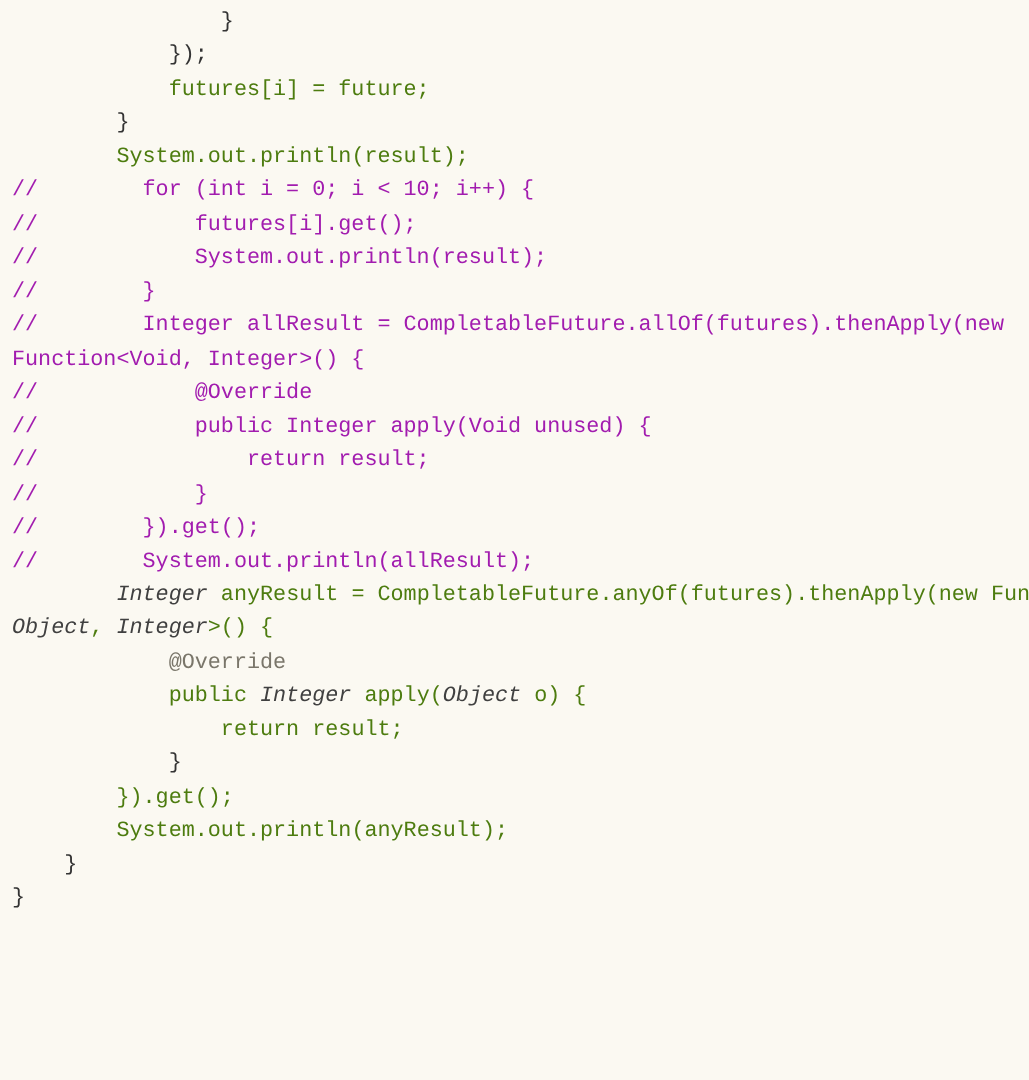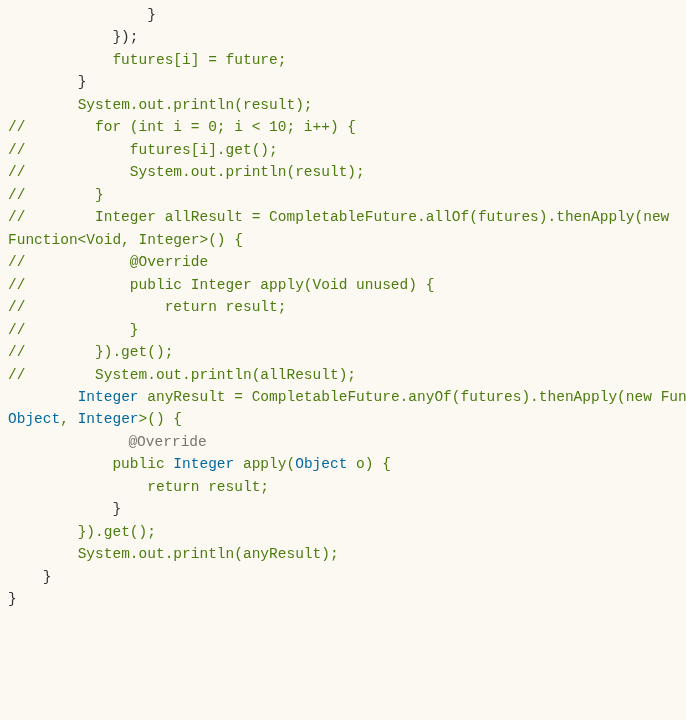--- a/index.html
+++ b/index.html
@@ -12,23 +12,23 @@
     color: #333;
     width: 686px;
     height: 720px;
     overflow: hidden;
   }
   .code {
     padding: 4px 8px 4px 8px;
     white-space: pre;
   }
   .line { display: block; }
-  .comment { color: #4d7c0f; }
+  .comment { color: #a21caf; }
   .keyword { color: #4d7c0f; }
-  .type { color: #0369a1; }
-  .annotation { color: #7a766a; margin-left: 16px; }
+  .type { color: #404040; font-style: italic; }
+  .annotation { color: #7a766a; }
   .text { color: #4d7c0f; }
   .punct { color: #333; }
 </style>
 </head>
 <body>
 
 <div class="code" id="code-root"><span class="line"><span>                </span><span class="punct">}</span></span><span class="line"><span>            </span><span class="punct">});</span></span><span class="line"><span>            </span><span class="text">futures[i] = future;</span></span><span class="line"><span>        </span><span class="punct">}</span></span><span class="line"><span>        </span><span class="text">System.out.println(result);</span></span><span class="line"><span class="text"></span></span><span class="line"><span class="comment">//        for (int i = 0; i &lt; 10; i++) {</span></span><span class="line"><span class="comment">//            futures[i].get();</span></span><span class="line"><span class="comment">//            System.out.println(result);</span></span><span class="line"><span class="comment">//        }</span></span><span class="line"><span class="text"></span></span><span class="line"><span class="comment">//        Integer allResult = CompletableFuture.allOf(futures).thenApply(new </span></span><span class="line"><span class="comment">Function&lt;Void, Integer&gt;() {</span></span><span class="line"><span class="comment">//            @Override</span></span><span class="line"><span class="comment">//            public Integer apply(Void unused) {</span></span><span class="line"><span class="comment">//                return result;</span></span><span class="line"><span class="comment">//            }</span></span><span class="line"><span class="comment">//        }).get();</span></span><span class="line"><span class="text"></span></span><span class="line"><span class="comment">//        System.out.println(allResult);</span></span><span class="line"><span class="text"></span></span><span class="line"><span>        </span><span class="type">Integer</span><span class="text"> anyResult = CompletableFuture.anyOf(futures).thenApply(</span><span class="keyword">new</span><span class="text"> Function&lt;</span></span><span class="line"><span class="type">Object</span><span class="text">, </span><span class="type">Integer</span><span class="text">&gt;() {</span></span><span class="line"><span>            </span><span class="annotation">@Override</span></span><span class="line"><span>            </span><span class="keyword">public</span><span class="text"> </span><span class="type">Integer</span><span class="text"> apply(</span><span class="type">Object</span><span class="text"> o) {</span></span><span class="line"><span>                </span><span class="keyword">return</span><span class="text"> result;</span></span><span class="line"><span>            </span><span class="punct">}</span></span><span class="line"><span>        </span><span class="text">}).get();</span></span><span class="line"><span>        </span><span class="text">System.out.println(anyResult);</span></span><span class="line"><span class="text"></span></span><span class="line"><span>    </span><span class="punct">}</span></span><span class="line"><span class="punct">}</span></span></div>
 
 </body></html>

